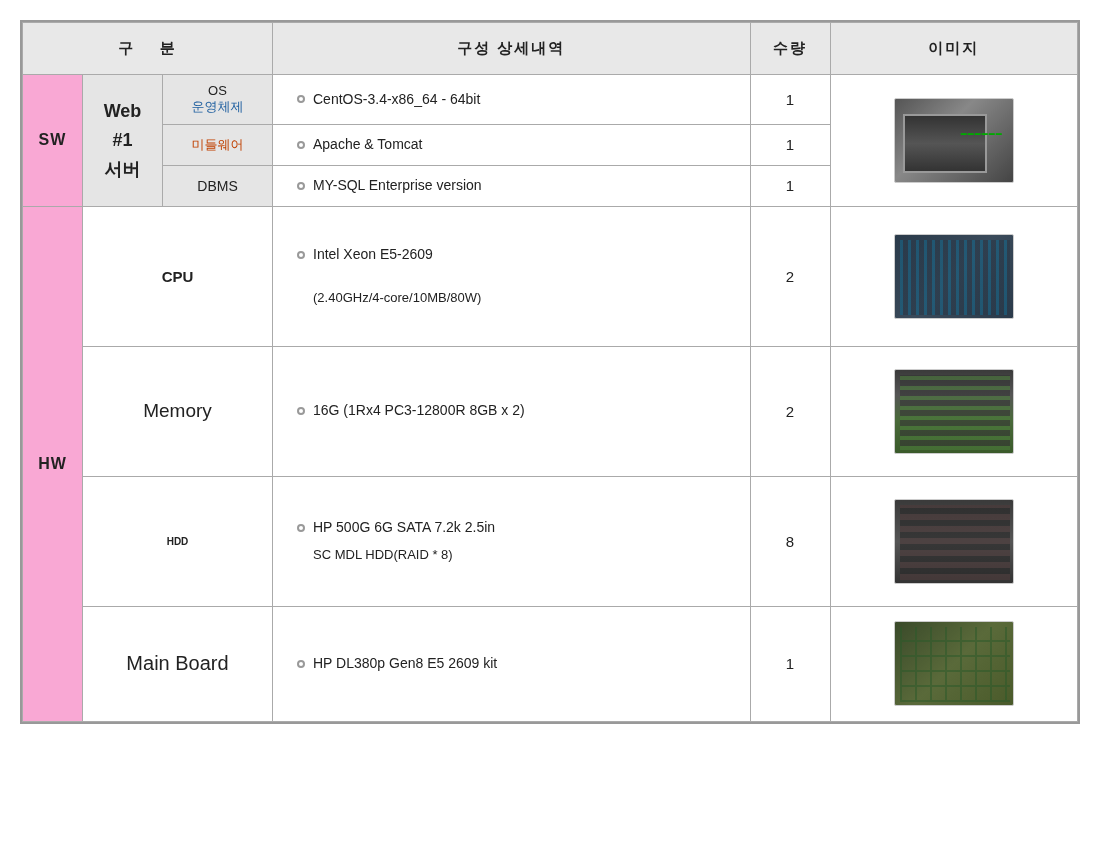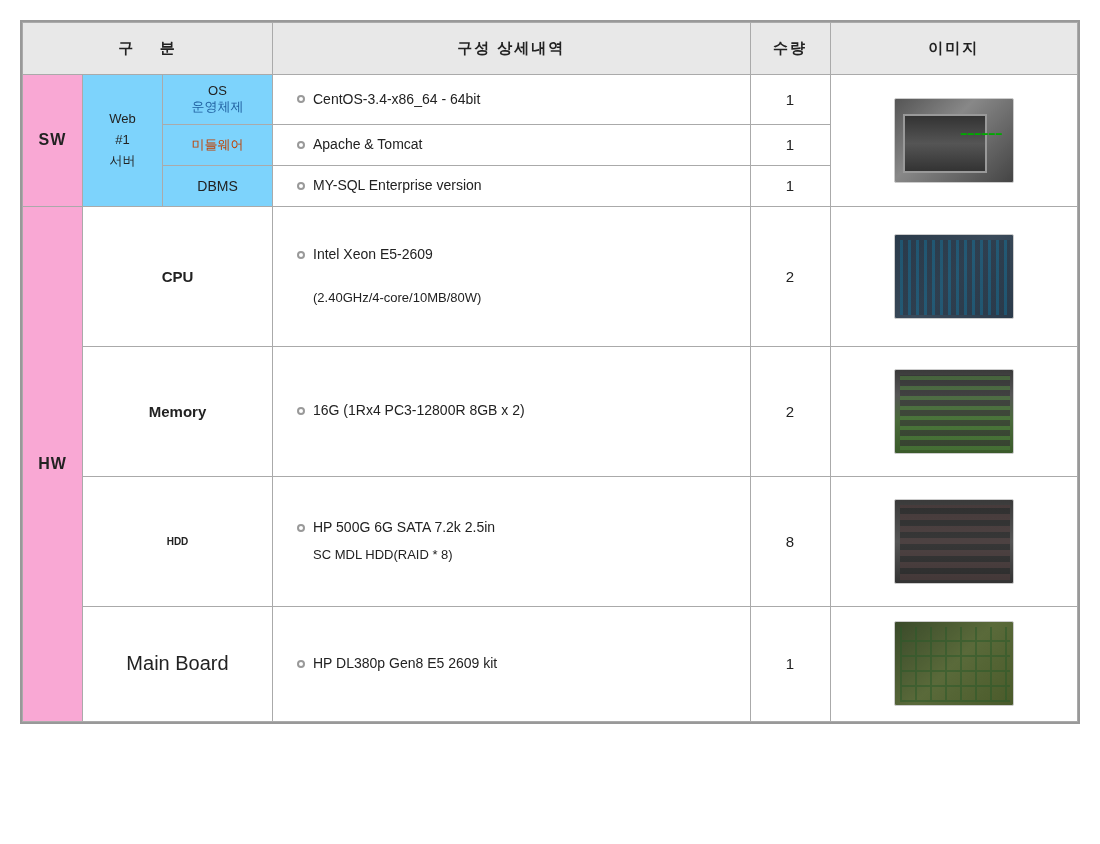--- a/index.html
+++ b/index.html
@@ -36,21 +36,21 @@
       height: 52px;
       letter-spacing: 2px;
     }
     .cat-cell {
       background-color: #f9a8d4;
       font-weight: bold;
       font-size: 16px;
       letter-spacing: 1px;
     }
     .sub-cat-cell {
-      background-color: #7dd3fc;
+      background-color: #e5e5e5;
       font-size: 14px;
       margin-top: 18px;
     }
     .os-label {
       color: #2060a0;
       font-size: 13px;
     }
     .mw-label {
       color: #c04000;
       font-size: 13px;
@@ -171,23 +171,23 @@
       font-size: 120px;
       font-weight: 900;
       color: rgba(100, 160, 220, 0.12);
       pointer-events: none;
       user-select: none;
       letter-spacing: -5px;
       z-index: 10;
       font-style: italic;
     }
     .web-server-cell {
-      font-size: 13px;
+      font-size: 18px;
       line-height: 1.6;
-      font-weight: normal;
+      font-weight: bold;
     }
   </style>
 </head>
 <body>
 
 <div class="table-wrapper">
   <table>
     <thead>
       <tr>
         <th colspan="3">
@@ -255,21 +255,21 @@
           </div>
           <div style="padding-left:16px; font-size:13px; margin-top:20px;">(2.40GHz/4-core/10MB/80W)</div>
         </td>
         <td class="qty-cell">2</td>
         <td class="img-cell">
           <div class="img-placeholder img-cpu"></div>
         </td>
       </tr>
 
       <tr>
-        <td colspan="2" style="height:130px; font-size:15px; font-weight:bold;margin-left:20px;">Memory</td>
+        <td colspan="2" style="height:130px; font-size:19px; font-weight:normal;margin-left:20px;">Memory</td>
         <td class="detail-cell">
           <div class="detail-line">
             <span class="bullet"></span>
             <span>16G (1Rx4  PC3-12800R  8GB x 2)</span>
           </div>
         </td>
         <td class="qty-cell">2</td>
         <td class="img-cell">
           <div class="img-placeholder img-memory"></div>
         </td>

